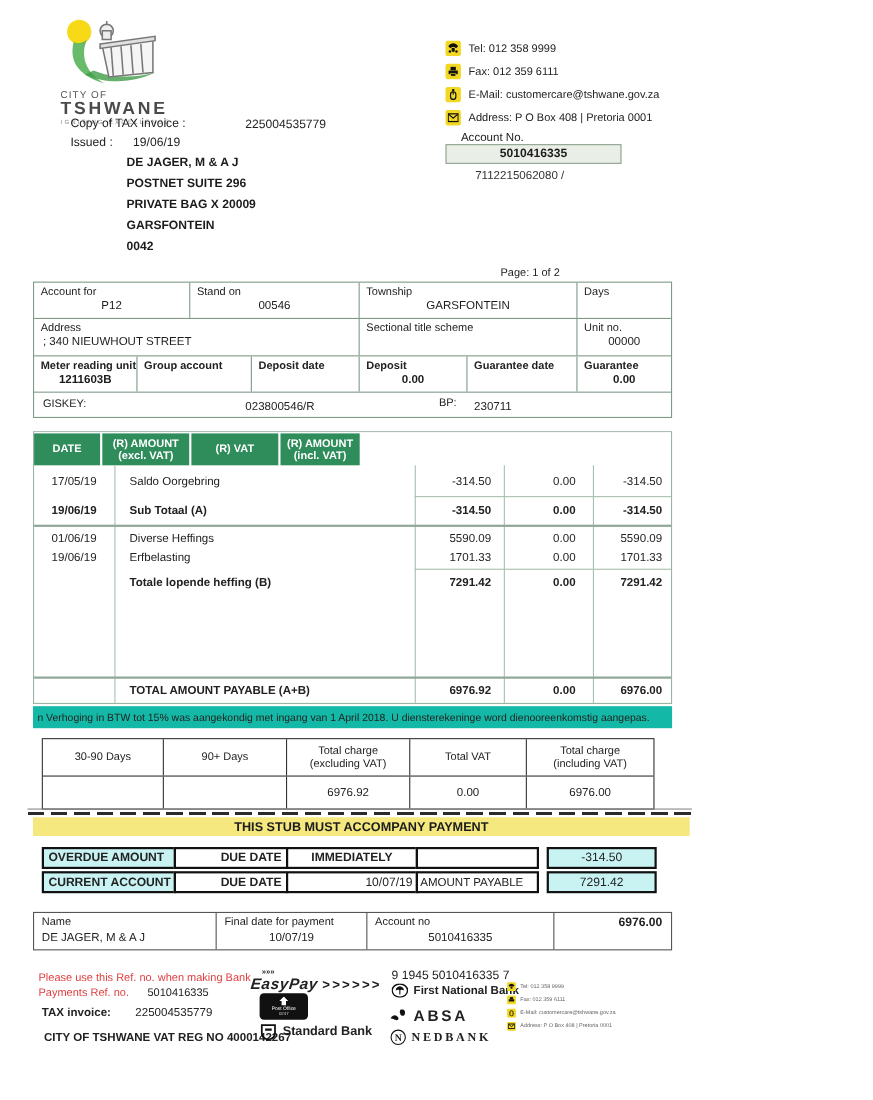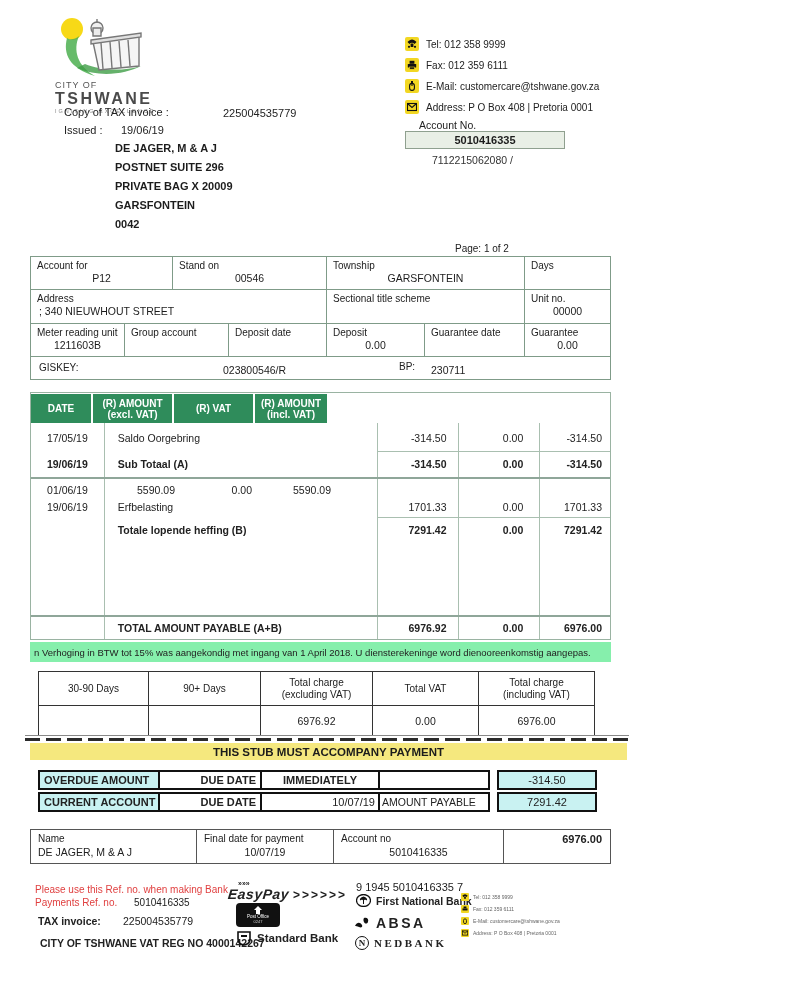--- a/index.html
+++ b/index.html
@@ -43,21 +43,21 @@
   .c-body { position:relative; height:216px; }
   .vline { position:absolute; top:0; bottom:0; width:1px; background:#A9BFB0; }
   .hline { position:absolute; height:1px; background:#A9BFB0; }
   .c-row { position:absolute; left:0; width:100%; display:flex; align-items:center; }
   .c-date { width:73px; text-align:center; font-size:10.5px; }
   .c-det { width:273px; text-align:left; padding-left:14px; font-size:10.5px; }
   .c-excl { width:81px; text-align:right; padding-right:10px; font-size:10.5px; }
   .c-vat { width:81px; text-align:right; padding-right:14px; font-size:10.5px; }
   .c-incl { width:73px; text-align:right; padding-right:8px; font-size:10.5px; }
   .c-row.bold span { font-weight:bold; }
-  .note-bar { left:30px; top:642px; width:581px; height:20px; background:#86efac; display:flex; align-items:center; padding-left:4px; font-size:9.5px; color:#222; }
+  .note-bar { left:30px; top:642px; width:581px; height:20px; background:#14b8a6; display:flex; align-items:center; padding-left:4px; font-size:9.5px; color:#222; }
 
   
   .aging { left:38px; top:671px; width:557px; border:1px solid #333; }
   .g-row { display:flex; }
   .g-row.head { height:34px; border-bottom:1px solid #333; }
   .g-row.vals { height:29px; }
   .g-cell { border-right:1px solid #333; display:flex; align-items:center; justify-content:center; text-align:center; font-size:10px; white-space:pre-line; line-height:12px; }
   .g-cell:last-child { border-right:none; }
   .g-row.vals .g-cell { font-size:10.5px; }
 
@@ -201,21 +201,21 @@
       </div>
       <div class="a-cell" style="width:198px;">
         <div class="a-lab">Sectional title scheme</div>
         <div class="a-val"></div>
       </div>
       <div class="a-cell" style="width:85px;">
         <div class="a-lab">Unit no.</div>
         <div class="a-val">00000</div>
       </div>
     </div>
-    <div class="a-row" style="height:33px;">
+    <div class="a-row" style="height:33px;font-weight:bold;">
       <div class="a-cell" style="width:94px;">
         <div class="a-lab">Meter reading unit</div>
         <div class="a-val">1211603B</div>
       </div>
       <div class="a-cell" style="width:104px;">
         <div class="a-lab">Group account</div>
         <div class="a-val"></div>
       </div>
       <div class="a-cell" style="width:98px;">
         <div class="a-lab">Deposit date</div>
@@ -268,20 +268,21 @@
       <div class="c-row bold" style="top:30px; height:22px;">
         <span class="c-date">19/06/19</span>
         <span class="c-det">Sub Totaal (A)</span>
         <span class="c-excl">-314.50</span>
         <span class="c-vat">0.00</span>
         <span class="c-incl">-314.50</span>
       </div>
       <div class="hline" style="top:54px; left:0; right:0; height:2px; background:#8FA699;"></div>
       <div class="c-row" style="top:58px; height:17px;">
         <span class="c-date">01/06/19</span>
+        <span class="c-det">Diverse Heffings</span>
         <span class="c-excl">5590.09</span>
         <span class="c-vat">0.00</span>
         <span class="c-incl">5590.09</span>
       </div>
       <div class="c-row" style="top:75px; height:17px;">
         <span class="c-date">19/06/19</span>
         <span class="c-det">Erfbelasting</span>
         <span class="c-excl">1701.33</span>
         <span class="c-vat">0.00</span>
         <span class="c-incl">1701.33</span>

